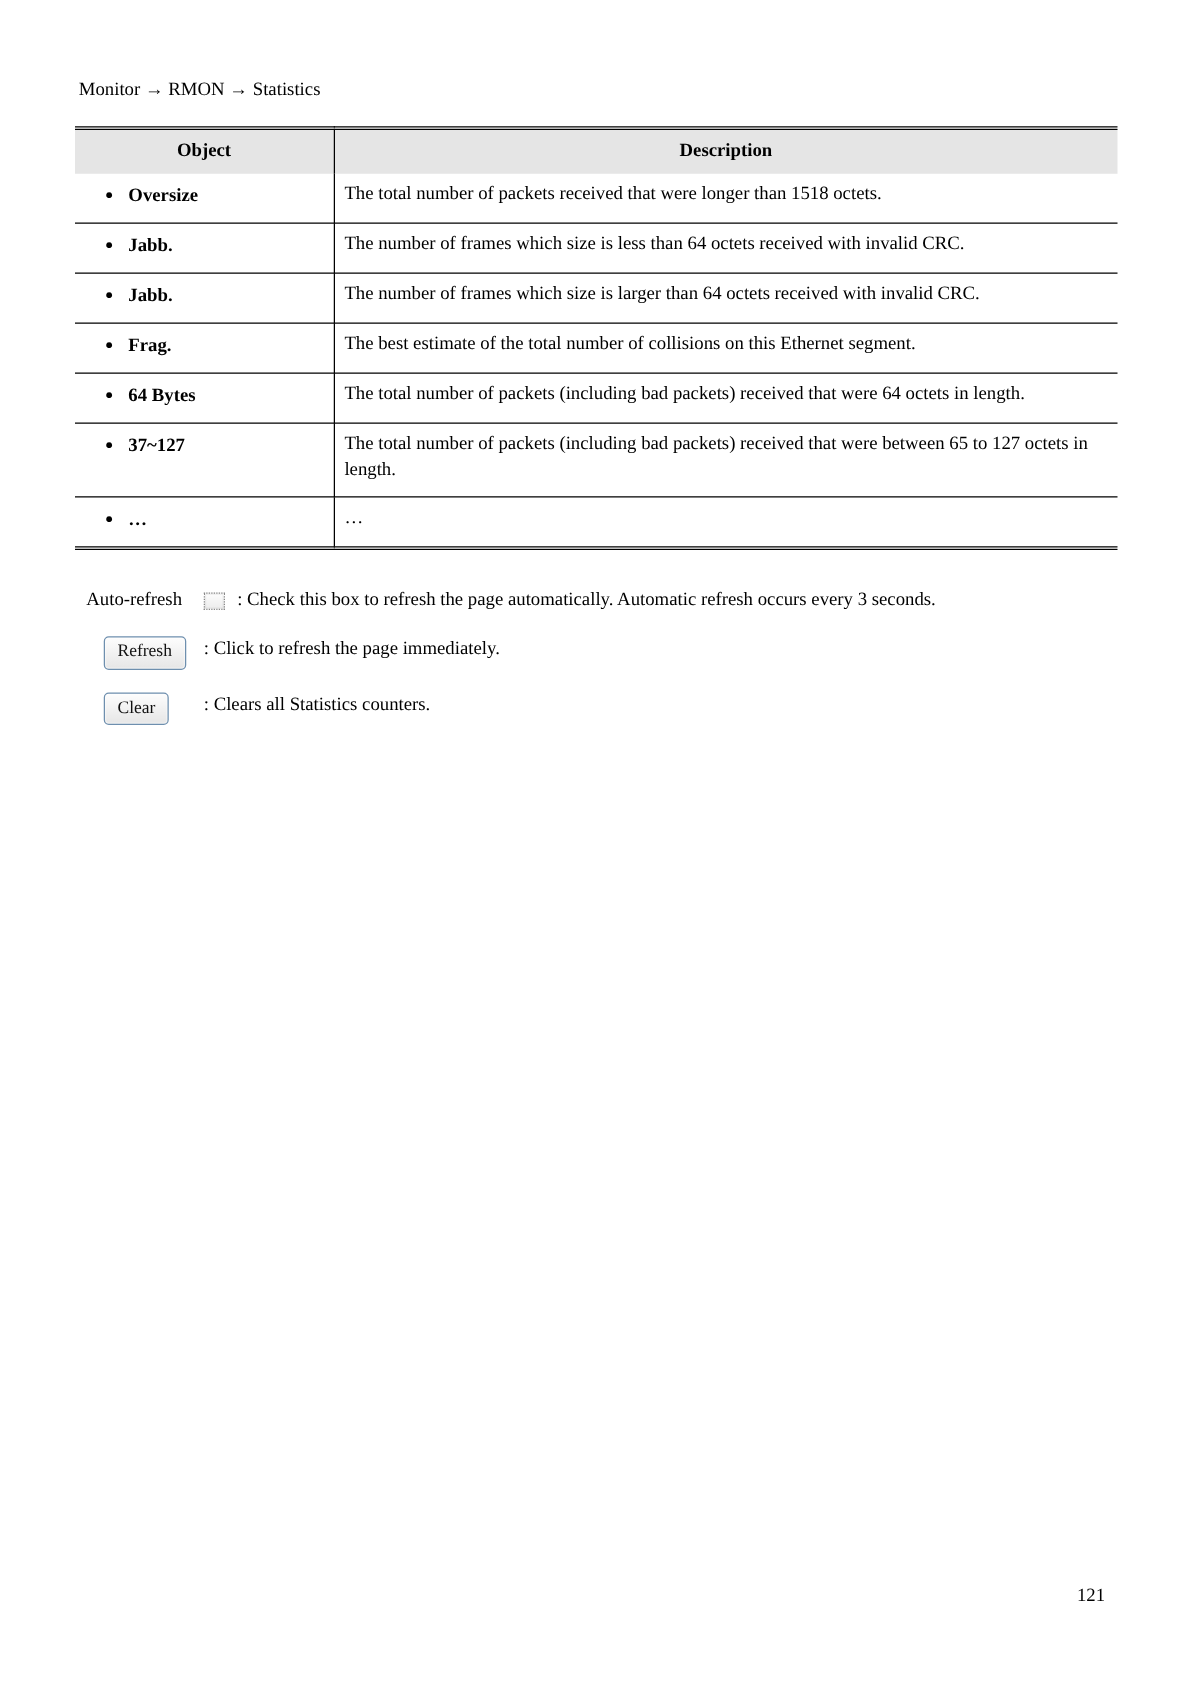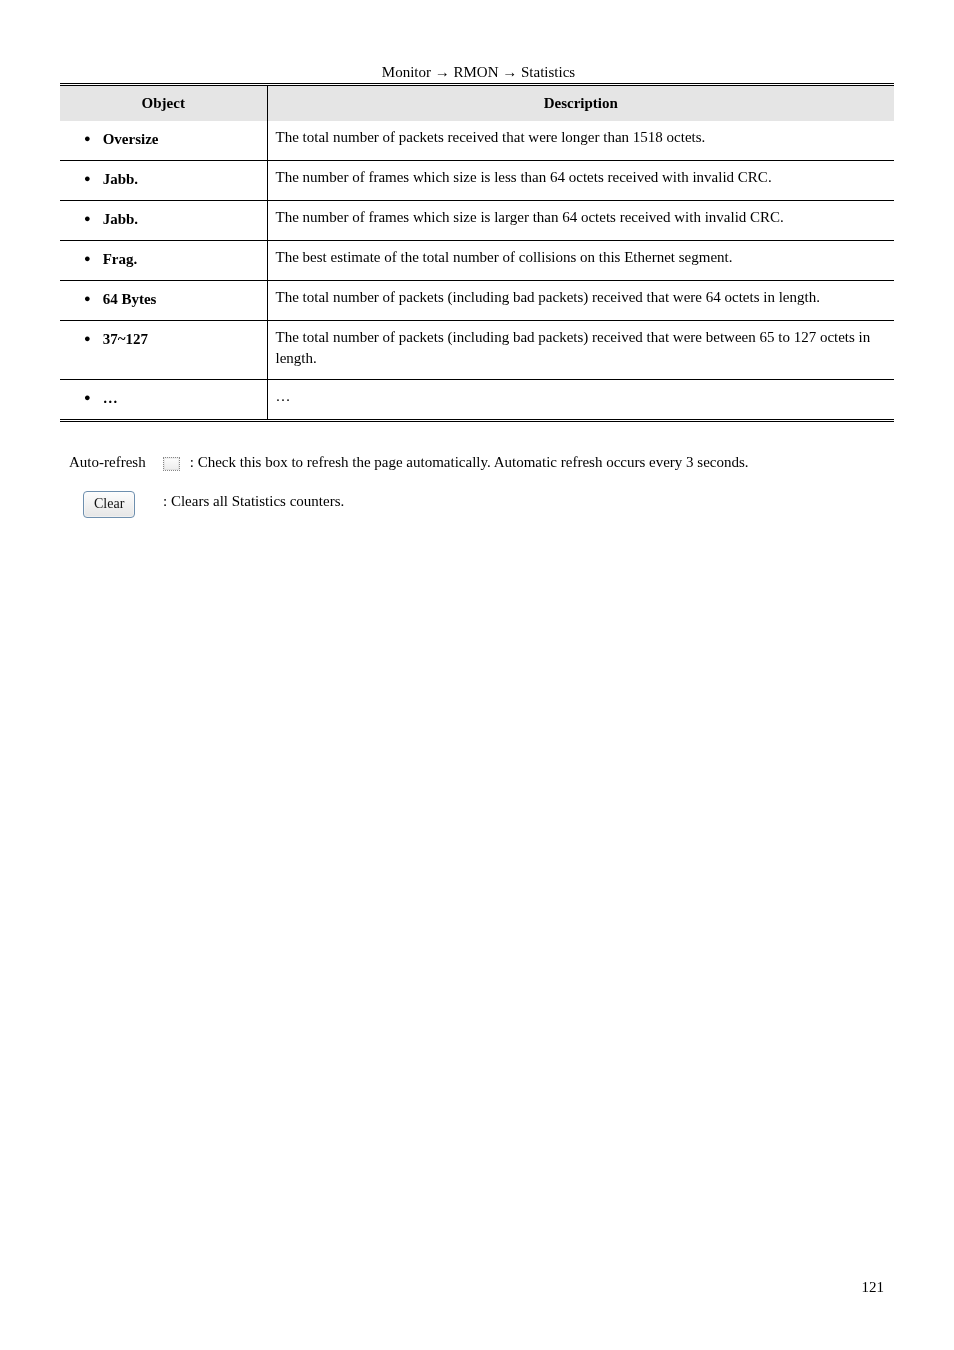--- a/index.html
+++ b/index.html
@@ -7,22 +7,22 @@
     font-family: "Times New Roman", Times, serif;
     font-size: 15px;
     line-height: 1.4;
     color: #000;
     background: #fff;
     padding: 62px 60px 40px 60px;
     width: 954px;
   }
   .section-title {
     font-size: 15px;
+    margin-bottom: 18px;
     margin-left: 3px;
-    text-align: center;
   }
   table.main {
     width: 100%;
     border-collapse: collapse;
     border-top: 3px double #000;
     border-bottom: 3px double #000;
     margin-bottom: 30px;
   }
   table.main th {
     background: #e5e5e5;
@@ -101,21 +101,21 @@
     background: linear-gradient(#fdfdfd, #e6e6e6);
     border: 1px solid #6e8fae;
     border-radius: 4px;
     box-shadow: 0 0 0 1px rgba(255,255,255,0.4) inset;
     vertical-align: middle;
     margin-right: 4px;
   }
   .label-row .label-lead .pad { padding-left: 14px; }
   .page-num {
     position: fixed;
-    bottom: 52px;
+    bottom: 62px;
     right: 70px;
     font-size: 15px;
   }
 </style>
 </head>
 <body>
 
 <div class="section-title">Monitor → RMON → Statistics</div>
 
 <table class="main">
@@ -195,20 +195,26 @@
 <div class="labels-block">
 
   <div class="label-row">
     <span class="label-lead">Auto-refresh</span>
     <span class="label-rest">
       <span class="checkbox-glyph"></span>
       <span>: Check this box to refresh the page automatically. Automatic refresh occurs every 3 seconds.</span>
     </span>
   </div>
 
+  <div class="label-row">
+    <span class="label-lead"><span class="pad">
+      <span class="btn-glyph">Refresh</span>
+    </span></span>
+    <span class="label-rest">: Click to refresh the page immediately.</span>
+  </div>
 
   <div class="label-row">
     <span class="label-lead"><span class="pad">
       <span class="btn-glyph">Clear</span>
     </span></span>
     <span class="label-rest">: Clears all Statistics counters.</span>
   </div>
 
 </div>
 

